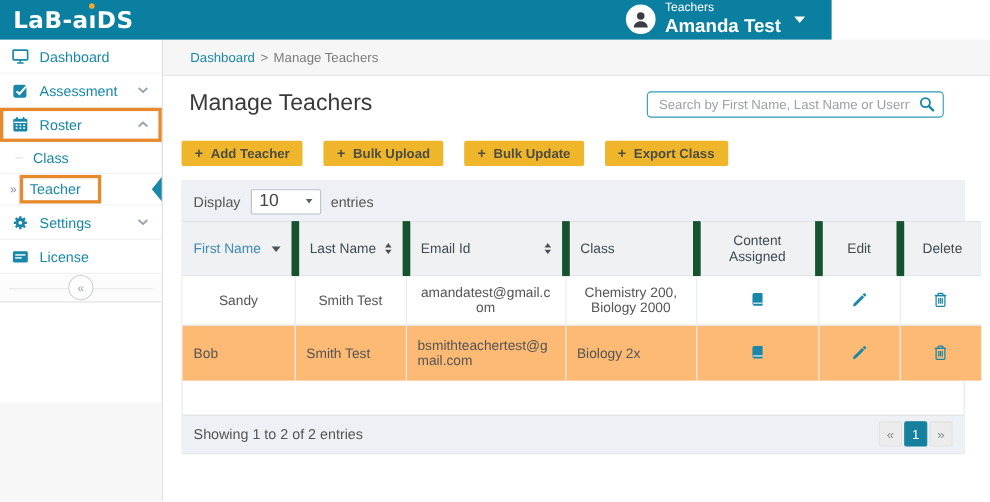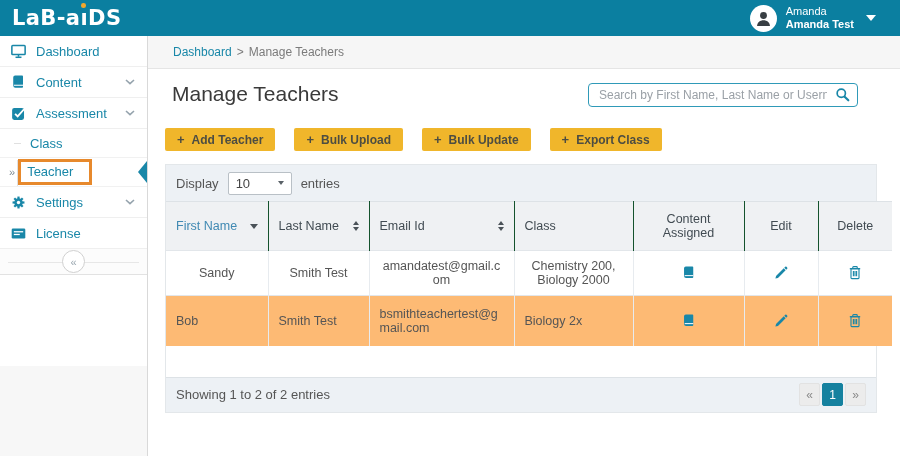--- a/index.html
+++ b/index.html
@@ -4,40 +4,40 @@
 <style>
   * { box-sizing: border-box; }
   html,body { margin:0; padding:0; }
   body {
     width:900px; height:456px; position:relative; overflow:hidden;
     background:#fff; font-family:"Liberation Sans", sans-serif;
   }
 
   
   .topbar {
-    position:absolute; left:0; top:0; width:900px; height:36px;
+    position:absolute; left:0; top:0; width:756px; height:36px;
     background:#0b7fa0; display:flex; align-items:center; justify-content:space-between;
     padding:0 24px 0 12px; z-index:6;
   }
   .logo {
     color:#fff; font-size:21px; font-weight:800; letter-spacing:.4px;
     font-family:"DejaVu Sans", sans-serif; cursor:pointer; line-height:36px;
   }
   .logo-i { position:relative; display:inline-block; }
   .logo-i::after {
     content:""; position:absolute; top:3px; left:1px; width:4.6px; height:4.6px;
     border-radius:50%; background:#f1a82d;
   }
   .user { display:flex; align-items:center; gap:9px; cursor:pointer; }
   .avatar {
     width:27px; height:27px; border-radius:50%; background:#fff;
     display:flex; align-items:center; justify-content:center; overflow:hidden;
   }
   .utext { display:flex; flex-direction:column; line-height:1.2; color:#fff; font-size:11px; }
-  .uname { font-size:11px; font-weight:bold; }
+  .uname { font-size:17px; font-weight:bold; }
   .caret-dn {
     width:0; height:0; border-left:5px solid transparent; border-right:5px solid transparent;
     border-top:6px solid #fff; margin-left:3px;
   }
 
   
   .sidebar {
     position:absolute; left:0; top:36px; width:148px; bottom:0;
     background:#fff; border-right:1px solid #d9d9d9; z-index:5;
   }
@@ -108,29 +108,29 @@
   .btn .plus { font-size:13px; }
 
   .panel { margin:13px 0 0 17px; width:712px; border:1px solid #e3e7ea; }
   .display-bar {
     height:36px; background:#edf1f5; display:flex; align-items:center; gap:9px;
     padding:0 10px; font-size:13px; color:#555;
   }
   .pgsel {
     width:64px; height:23px; background:#fff; border:1px solid #b9c0c6; border-radius:2px;
     display:flex; align-items:center; justify-content:space-between; padding:0 7px;
-    font-size:13px; color:#444; cursor:pointer;
+    font-size:16px; color:#444; cursor:pointer;
   }
   .tri-dn {
     width:0; height:0; border-left:3.5px solid transparent; border-right:3.5px solid transparent;
     border-top:4.5px solid #5a6268;
   }
   table { border-collapse:collapse; table-layout:fixed; width:726px; font-size:12.5px; }
   thead th {
-    background:#eff1f3; border-top:1px solid #dde2e6; border-right:1px solid #14532d;
+    background:#eff1f3; border-top:1px solid #dde2e6; border-right:7px solid #14532d;
     height:49px; padding:6px 10px; font-weight:400; color:#414b52; text-align:left;
     vertical-align:middle;
   }
   thead th:last-child, tbody td:last-child { border-right:none; }
   th.center { text-align:center; }
   .th-flex { display:flex; align-items:center; justify-content:space-between; }
   .fn-label { color:#418ab3; }
   .sort-desc {
     width:0; height:0; border-left:4px solid transparent; border-right:4px solid transparent;
     border-top:5px solid #4a5258;
@@ -173,71 +173,81 @@
 <div class="topbar">
   <div class="logo"><span>LaB-a</span><span class="logo-i">ı</span><span>DS</span></div>
   <div class="user">
     <span class="avatar">
       <svg width="19" height="19" viewBox="0 0 20 20" fill="#383e43">
           <circle cx="10" cy="6.8" r="3.6"></circle>
           <path d="M3.2 18c.3-3.9 3.1-6.1 6.8-6.1s6.5 2.2 6.8 6.1z"></path>
         </svg>
     </span>
     <span class="utext">
-      <span>Amanda</span>
+      <span>Teachers</span>
       <span class="uname">Amanda Test</span>
     </span>
     <span class="caret-dn"></span>
   </div>
 </div>
 
 <div class="sidebar">
   <div class="tree-line"></div>
 
   <div class="side-item">
     <span class="sicon">
       <svg viewBox="0 0 20 20" width="17" height="17" fill="none" stroke="#1987a8" stroke-width="1.8">
           <rect x="2.2" y="3" width="15.6" height="10.5" rx="1"></rect>
           <line x1="10" y1="13.5" x2="10" y2="16.2"></line>
           <line x1="6.5" y1="16.8" x2="13.5" y2="16.8"></line>
         </svg>
     </span>
     <span>Dashboard</span>
   </div>
 
-  <div class="side-item">
-    <span class="sicon">
-      <svg viewBox="0 0 20 20" width="17" height="17" fill="#1987a8">
-          <path d="M6 1.8h8.3c.6 0 1 .4 1 1v12.4c0 .6-.4 1-1 1H6.4A2.6 2.6 0 0 1 3.8 13.6V4A2.2 2.2 0 0 1 6 1.8z"></path>
-          <rect x="4.6" y="12.6" width="10.7" height="1.3" fill="#fff" opacity=".95"></rect>
-        </svg>
-    </span>
-    <span>Content</span>
-    <span class="chev">
-      <svg width="10" height="6" viewBox="0 0 10 6" fill="none" stroke="#95a3ad" stroke-width="1.6">
-          <path d="M1 1l4 3.6L9 1"></path>
-        </svg>
-    </span>
-  </div>
 
   <div class="side-item">
     <span class="sicon">
       <svg viewBox="0 0 20 20" width="17" height="17">
           <rect x="2.5" y="3.5" width="14" height="14" rx="2.5" fill="#1987a8"></rect>
           <path d="M6 10.5l3 3 7.5-8.5" stroke="#fff" stroke-width="2.2" fill="none"></path>
         </svg>
     </span>
     <span>Assessment</span>
     <span class="chev">
       <svg width="10" height="6" viewBox="0 0 10 6" fill="none" stroke="#95a3ad" stroke-width="1.6">
           <path d="M1 1l4 3.6L9 1"></path>
         </svg>
     </span>
   </div>
 
+  <div class="side-item hl">
+    <span class="sicon">
+      <svg viewBox="0 0 20 20" width="17" height="17">
+          <rect x="2.5" y="3.5" width="15" height="13.5" rx="1.5" fill="#1987a8"></rect>
+          <rect x="5.5" y="1.5" width="2" height="4" rx=".8" fill="#1987a8"></rect>
+          <rect x="12.5" y="1.5" width="2" height="4" rx=".8" fill="#1987a8"></rect>
+          <rect x="3.5" y="6.6" width="13" height="1.4" fill="#fff"></rect>
+          <g fill="#fff">
+            <rect x="5" y="9.6" width="2" height="1.6"></rect>
+            <rect x="9" y="9.6" width="2" height="1.6"></rect>
+            <rect x="13" y="9.6" width="2" height="1.6"></rect>
+            <rect x="5" y="12.7" width="2" height="1.6"></rect>
+            <rect x="9" y="12.7" width="2" height="1.6"></rect>
+            <rect x="13" y="12.7" width="2" height="1.6"></rect>
+          </g>
+        </svg>
+    </span>
+    <span>Roster</span>
+    <span class="chev">
+      <svg width="10" height="6" viewBox="0 0 10 6" fill="none" stroke="#95a3ad" stroke-width="1.6">
+          <path d="M1 5l4-3.6L9 5"></path>
+        </svg>
+    </span>
+  </div>
 
   <div class="side-sub dash">
     <span>Class</span>
   </div>
 
   <div class="side-sub active">
     <span class="sub-marker">»</span>
     <span class="hl-box">
       <span>Teacher</span>
     </span>

